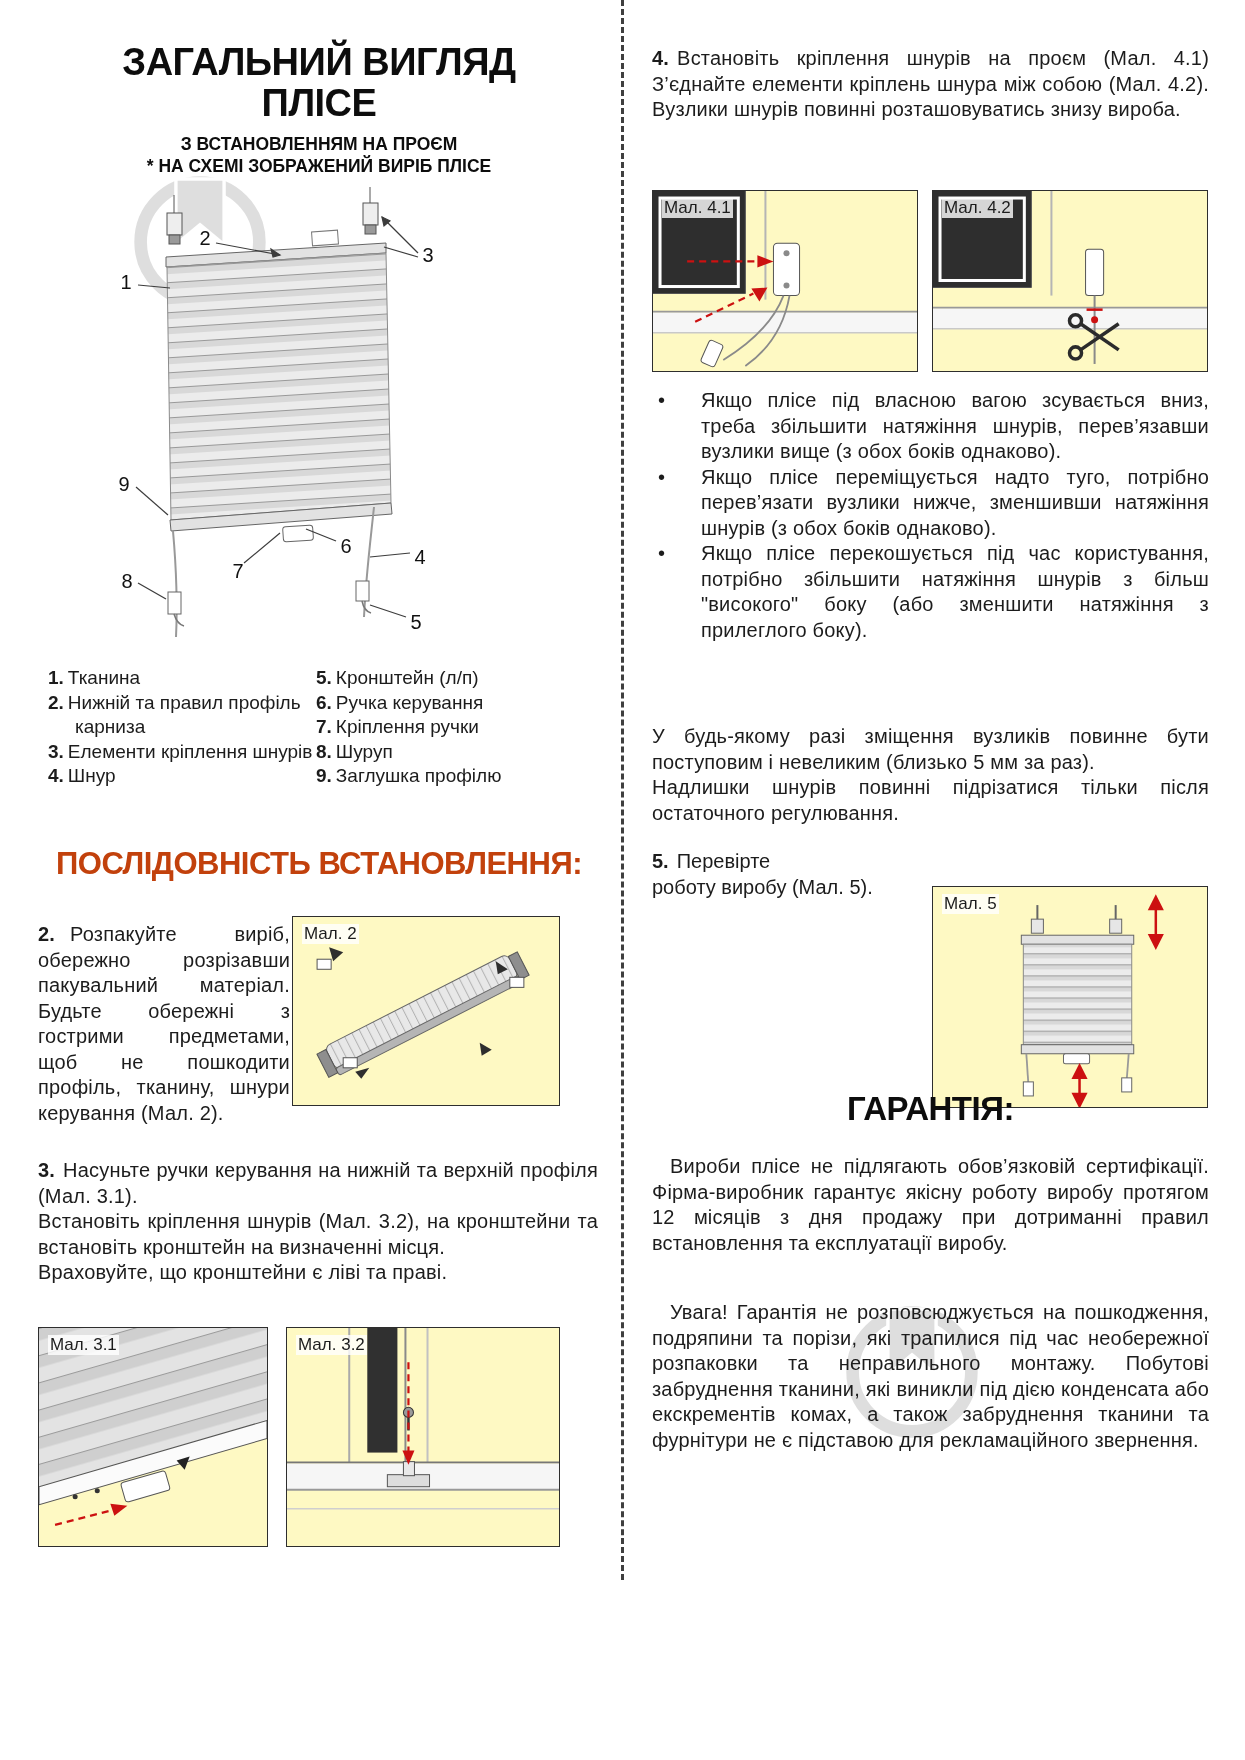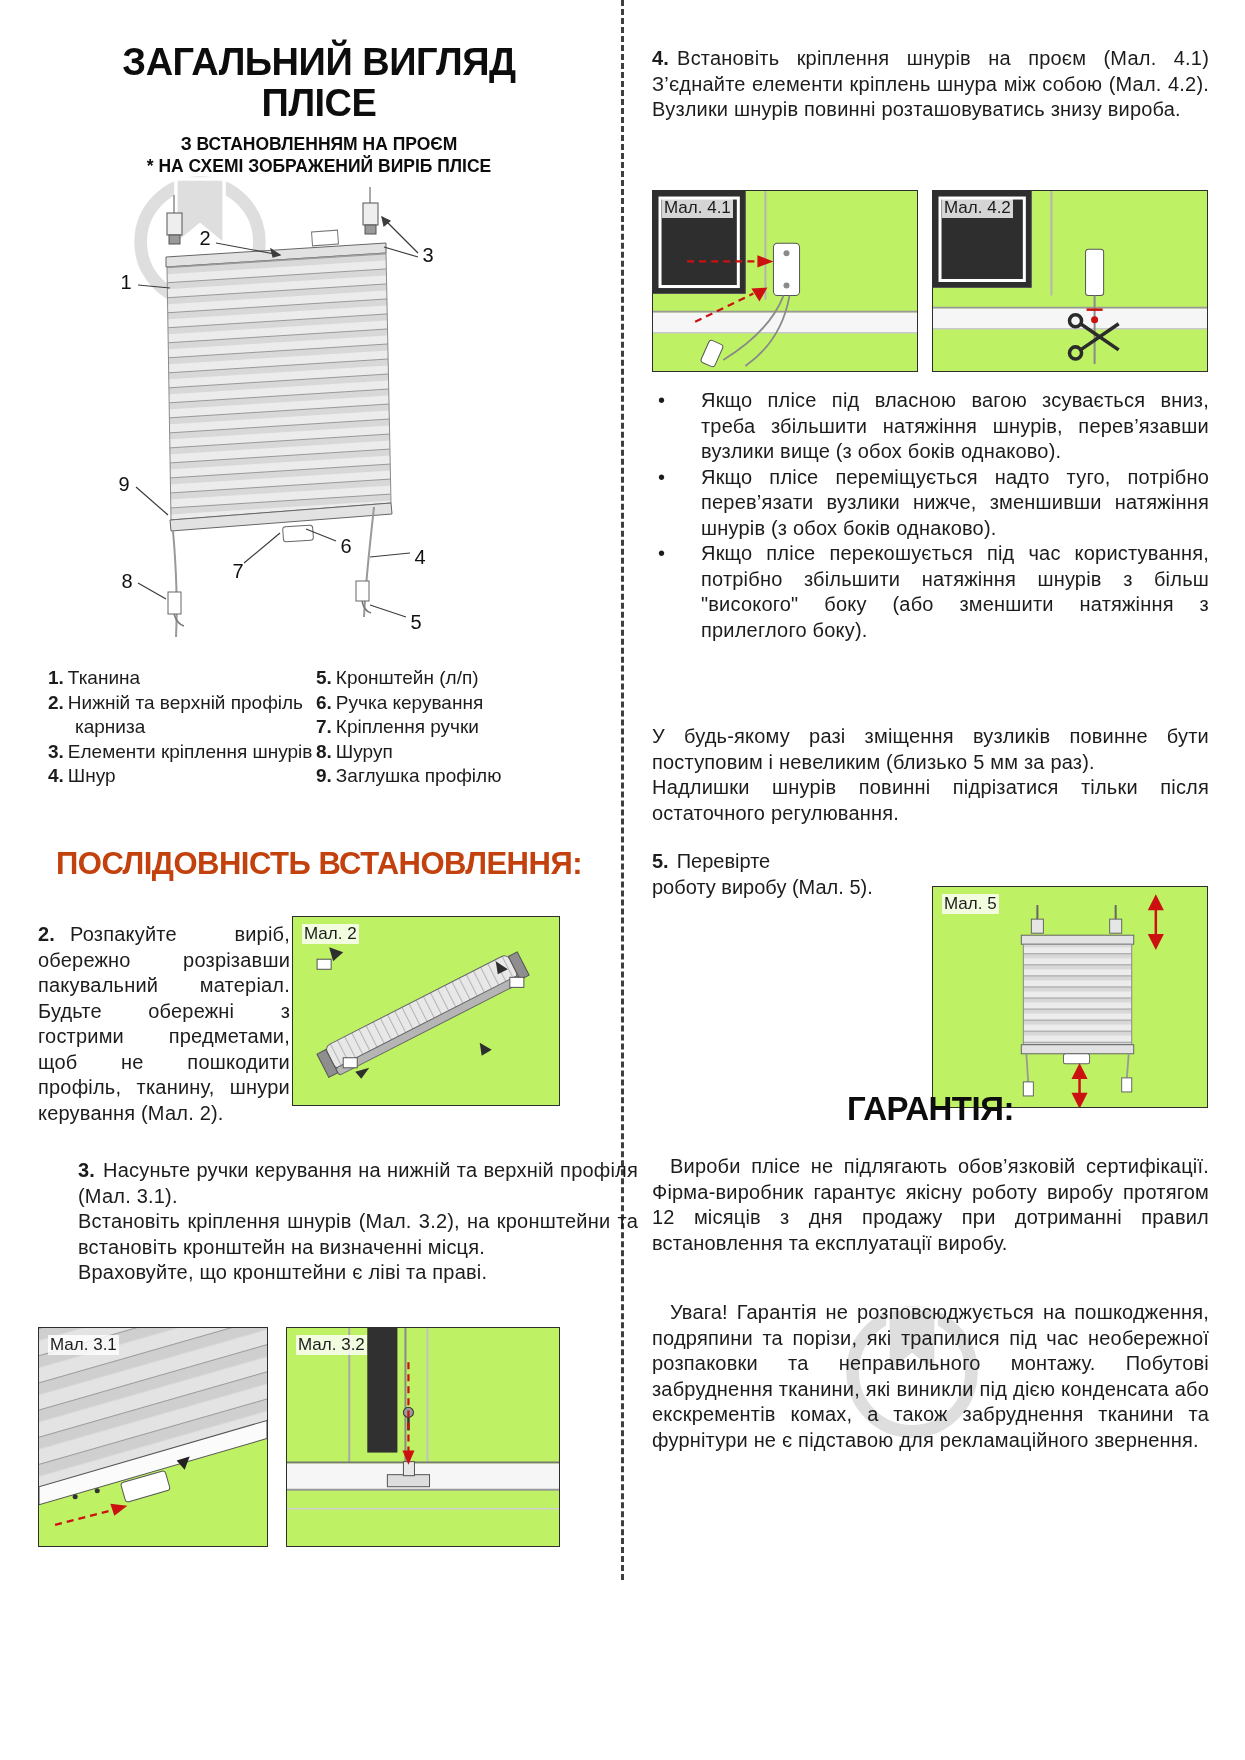--- a/index.html
+++ b/index.html
@@ -35,28 +35,28 @@
   .c7{left:198px;top:386px;}.c8{left:87px;top:396px;} .c9{left:84px;top:299px;}
 
   
   .legend { left:48px; top:666px; width:540px; display:flex; }
   .legend-col1 { width:268px; flex:0 0 268px; }
   .legend-col2 { flex:1; }
   .legend-item { font-size:19px; line-height:24.5px; padding-left:27px; text-indent:-27px; }
   .legend-item b { margin-right:4px; }
 
   
-  .figbox { position:absolute; background:#bef264; border:1.6px solid #2e2e2e; }
+  .figbox { position:absolute; background:#fef9c3; border:1.6px solid #2e2e2e; }
   .figbox svg { position:absolute; left:0; top:0; width:100%; height:100%; }
   .figlabel { position:absolute; top:7px; left:9px; font-size:17px; color:#1c1c1c; z-index:2;
               background:rgba(255,255,255,.8); padding:0 2px; }
 
   .step2-text { left:38px; top:922px; width:252px; }
   .fig2  { left:292px; top:916px; width:268px; height:190px; }
-  .step3-text { left:38px; top:1158px; width:560px;margin-left:40px; }
+  .step3-text { left:38px; top:1158px; width:560px; }
   .fig31 { left:38px;  top:1327px; width:230px; height:220px; }
   .fig32 { left:286px; top:1327px; width:274px; height:220px; }
 
   .step4-text { left:652px; top:46px; width:557px; }
   .fig41 { left:652px; top:190px; width:266px; height:182px; }
   .fig42 { left:932px; top:190px; width:276px; height:182px; }
 
   .bullets { left:652px; top:388px; width:557px; }
   .bullet-item { position:relative; padding-left:49px; font-size:20px; line-height:25.5px;
                  text-align:justify; letter-spacing:0.2px; }
@@ -167,21 +167,21 @@
     <span class="callout c5">5</span>
     <span class="callout c6">6</span>
     <span class="callout c7">7</span>
     <span class="callout c8">8</span>
     <span class="callout c9">9</span>
   </div>
 
   <div class="abs legend">
     <div class="legend-col1">
       <div class="legend-item"><b>1.</b><span>Тканина</span></div>
-      <div class="legend-item"><b>2.</b><span>Нижній та верхній профіль карниза</span></div>
+      <div class="legend-item"><b>2.</b><span>Нижній та правил профіль карниза</span></div>
       <div class="legend-item"><b>3.</b><span>Елементи кріплення шнурів</span></div>
       <div class="legend-item"><b>4.</b><span>Шнур</span></div>
     </div>
     <div class="legend-col2">
       <div class="legend-item"><b>5.</b><span>Кронштейн (л/п)</span></div>
       <div class="legend-item"><b>6.</b><span>Ручка керування</span></div>
       <div class="legend-item"><b>7.</b><span>Кріплення ручки</span></div>
       <div class="legend-item"><b>8.</b><span>Шуруп</span></div>
       <div class="legend-item"><b>9.</b><span>Заглушка профілю</span></div>
     </div>

